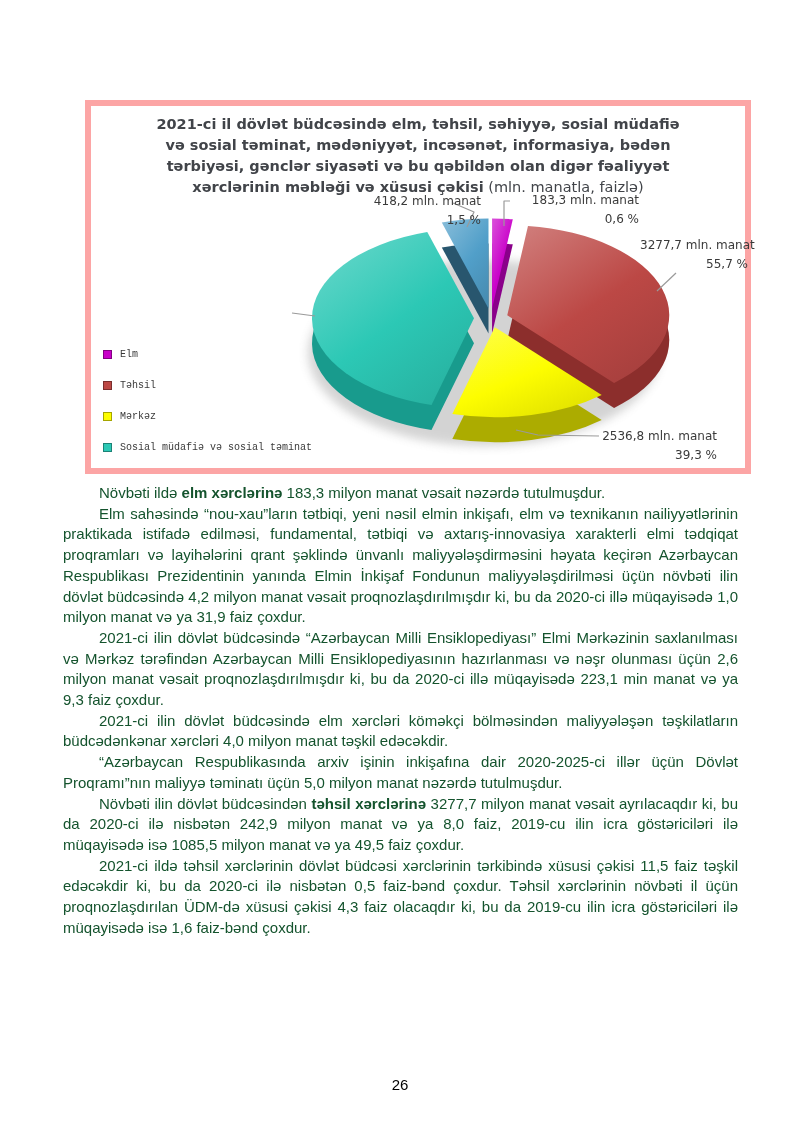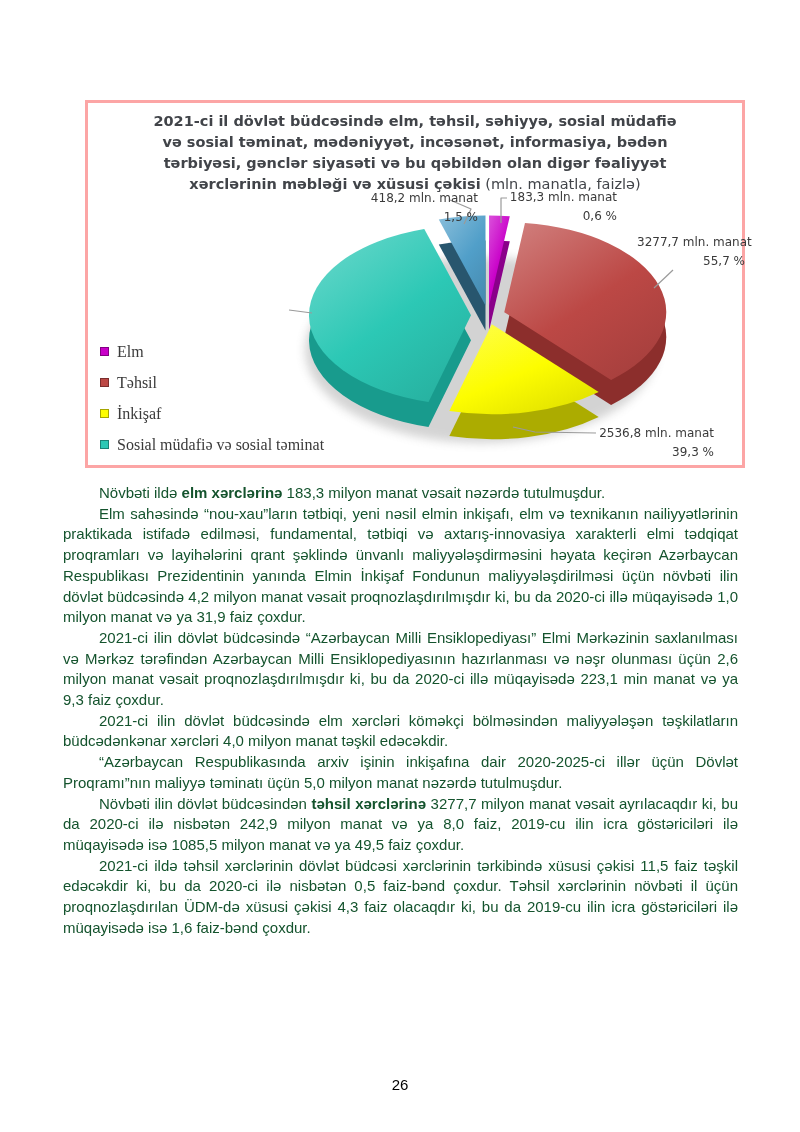--- a/index.html
+++ b/index.html
@@ -3,47 +3,47 @@
 <meta charset="utf-8">
 <style>
   html,body { margin:0; padding:0; background:#ffffff; }
   .page {
     position:relative; width:800px; height:1132px; background:#ffffff;
     font-family:"Liberation Sans", sans-serif; overflow:hidden;
   }
   
   .chart-box {
     position:absolute; left:85px; top:100px; width:654px; height:362px;
-    border:3px solid #fca5a5; background:#ffffff;
+    border:6px solid #fca5a5; background:#ffffff;
   }
   .chart-title {
     position:absolute; left:22px; top:8px; width:610px;
     text-align:center; font-family:"DejaVu Sans", sans-serif;
     font-weight:bold; font-size:14.5px; line-height:21px; color:#414449;
     text-wrap:balance;
   }
   .chart-title .suffix { font-weight:normal; }
   svg.pie { position:absolute; left:0; top:0; width:654px; height:362px; overflow:visible; }
   .callout {
     position:absolute; text-align:right; font-family:"DejaVu Sans", sans-serif;
     font-size:12px; line-height:19px; color:#3a3a3a; white-space:nowrap;
   }
-  .c0 { left:389px; top:85px;  width:140px; }
+  .c0 { left:408px; top:85px;  width:140px; }
   .c1 { left:549px; top:130px; width:108px; }
   .c2 { left:500px; top:321px; width:126px; }
   .c3 { left:85px;  top:192px; width:132px; }
   .c4 { left:250px; top:86px;  width:140px; }
   .legend { position:absolute; left:12px; top:233px; }
   .legend-item { display:flex; align-items:center; height:31px; }
   .legend-marker {
     width:9px; height:9px; margin-right:8px; flex:0 0 auto;
     border:1px solid rgba(0,0,0,.35); box-sizing:border-box;
   }
   .legend-label {
-    font-family:Liberation Serif, serif; font-size:16px; color:#3a3a3a;
+    font-family:Liberation Mono, monospace; font-size:10px; color:#3a3a3a;
     white-space:nowrap;
   }
   
   .body-text {
     position:absolute; left:63px; top:483px; width:675px;
     font-size:15px; line-height:20.7px; color:#14532d; text-align:justify;
   }
   .body-text p { margin:0; text-indent:36px; }
   .body-text .b { font-weight:bold; }
   .page-number {
@@ -131,21 +131,21 @@
       <div class="legend-item">
         <span class="legend-marker" style="background: rgb(201, 0, 201);"></span>
         <span class="legend-label">Elm</span>
       </div>
       <div class="legend-item">
         <span class="legend-marker" style="background: rgb(188, 72, 69);"></span>
         <span class="legend-label">Təhsil</span>
       </div>
       <div class="legend-item">
         <span class="legend-marker" style="background: rgb(253, 253, 0);"></span>
-        <span class="legend-label">İnkişaf</span>
+        <span class="legend-label">Mərkəz</span>
       </div>
       <div class="legend-item">
         <span class="legend-marker" style="background: rgb(44, 200, 181);"></span>
         <span class="legend-label">Sosial müdafiə və sosial təminat</span>
       </div>
     </div>
   </div>
 
   <div class="body-text">
     <p><span>Növbəti ildə </span><span class="b">elm xərclərinə</span><span> 183,3 milyon manat vəsait nəzərdə tutulmuşdur.</span></p>

